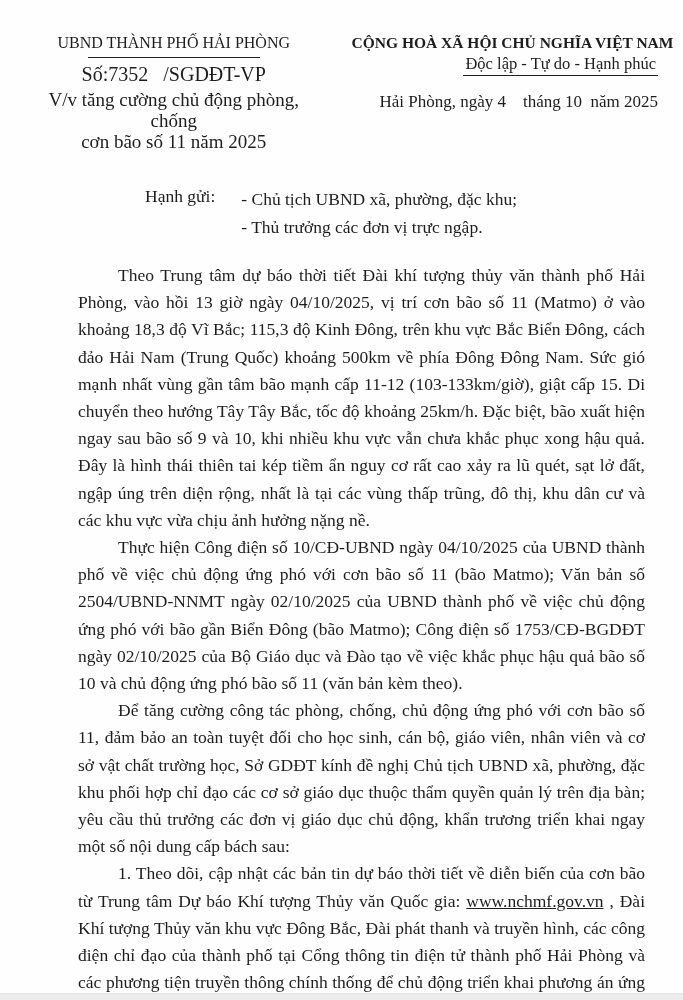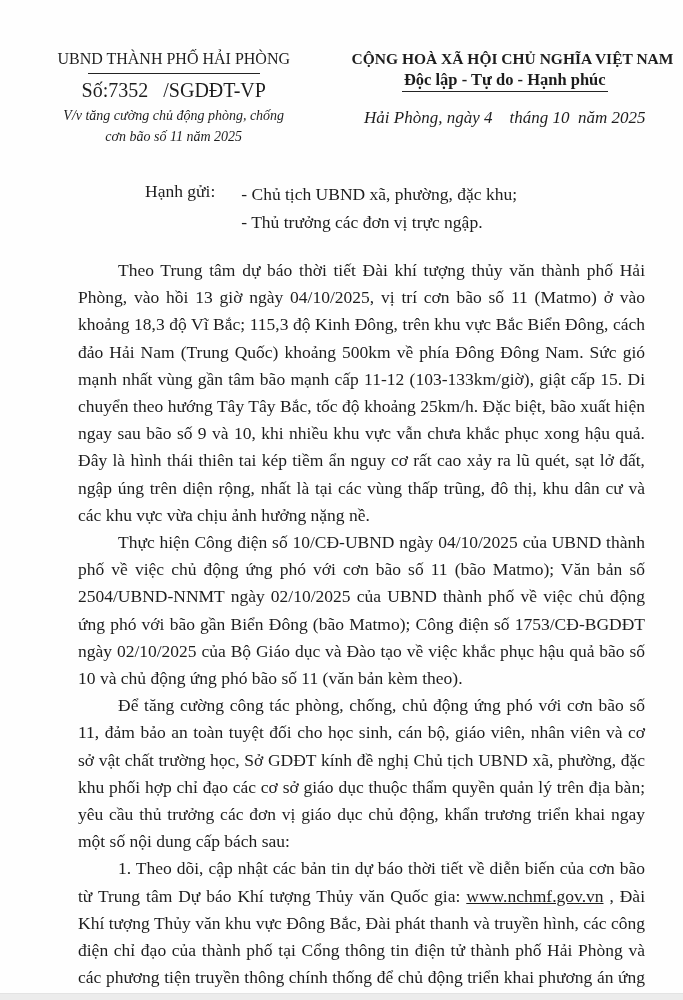--- a/index.html
+++ b/index.html
@@ -14,29 +14,29 @@
     background: #fefefe;
     overflow: hidden;
     font-family: "Liberation Serif", "DejaVu Serif", serif;
     color: #1d1d1d;
     -webkit-font-smoothing: antialiased;
   }
   
   .header {
     display: flex;
     justify-content: space-between;
-    padding: 50px 25px 0 45px;
+    padding: 34px 25px 0 45px;
   }
   .h-left {
     width: 42%;
     text-align: center;
   }
   .h-right {
     width: 50%;
-    text-align: center;
+    text-align: right;
     margin-left: 23px;
   }
   .org-parent {
     font-size: 16px;
     white-space: nowrap;
   }
   .org-name {
     font-size: 16.5px;
     font-weight: bold;
     white-space: nowrap;
@@ -47,43 +47,41 @@
     border-bottom: 1.5px solid #232323;
     margin: 5px auto 0 auto;
     height: 0;
   }
   .doc-number {
     margin-top: 5px;
     font-size: 20px;
     white-space: pre-wrap;
   }
   .subject {
-    font-size: 14px;
+    font-size: 19px;
     line-height: 21px;
     margin-top: 3px;
-    font-style: italic;
   }
   .country {
     font-size: 15.5px;
     font-weight: bold;
     white-space: nowrap;
   }
   .motto {
     display: inline-block;
     font-size: 16.5px;
-    font-weight: bold;
+    font-weight: normal;
     border-bottom: 1.5px solid #232323;
     padding: 0 2px 1px 2px;
     margin-top: 2px;
     white-space: nowrap;
   }
   .date-line {
     margin-top: 16px;
     font-size: 17px;
-    font-style: italic;
     white-space: pre-wrap;
   }
   
   .recipients {
     display: flex;
     margin: 30px 0 0 145px;
     font-size: 17.5px;
     line-height: 28px;
   }
   .recipients .label {

